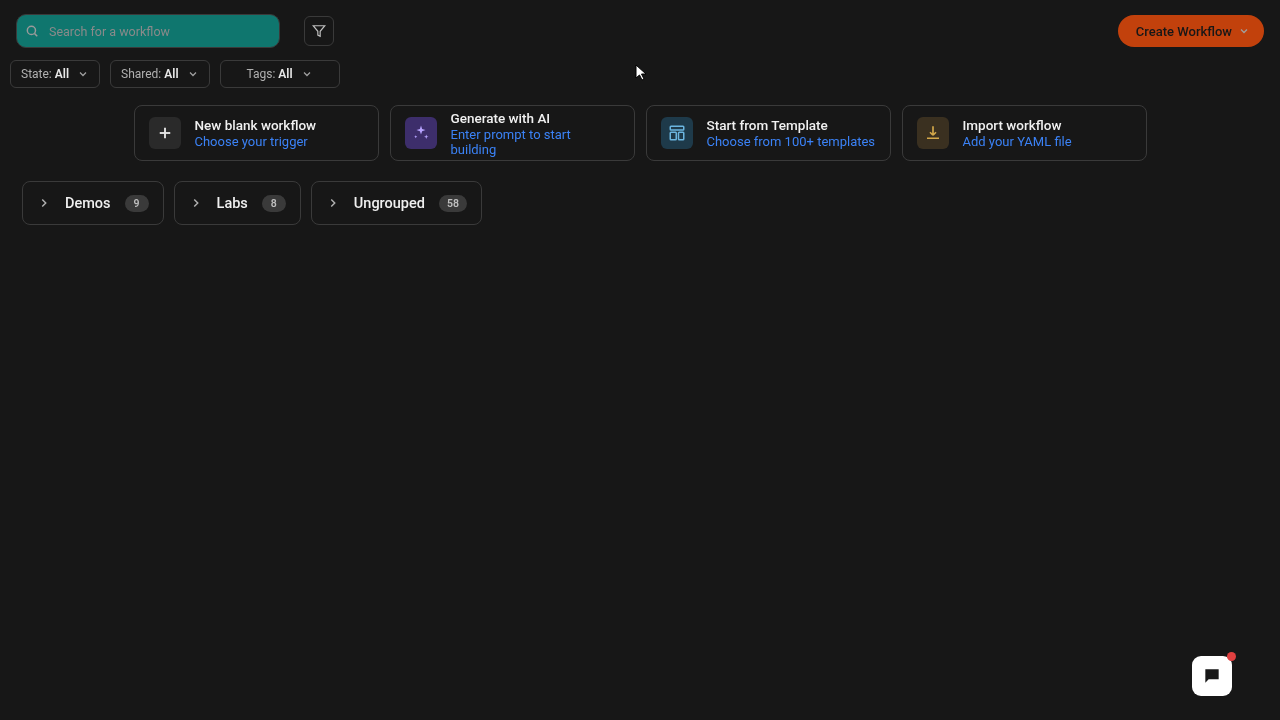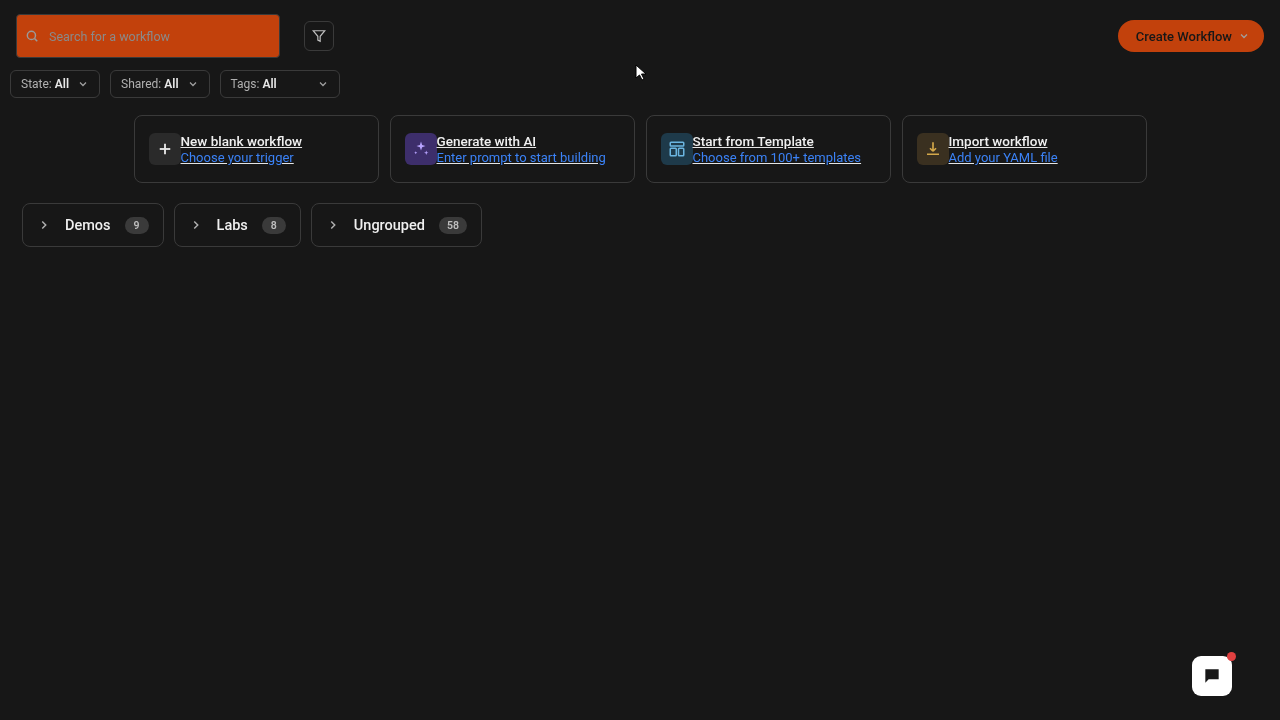--- a/index.html
+++ b/index.html
@@ -21,24 +21,24 @@
       align-items: center;
       padding: 14px 16px 0 16px;
       gap: 24px;
     }
     .search-wrap {
       position: relative;
       width: 264px;
     }
     .search-input {
       width: 100%;
-      height: 44px;
-      background: #c2410c;
-      border: 1px solid #3a3a3a;
-      border-radius: 4px;
+      height: 34px;
+      background: #0f766e;
+      border: 1px solid #3a3a3a;
+      border-radius: 10px;
       padding: 0 10px 0 32px;
       color: #e5e5e5;
       font-size: 12.5px;
       outline: none;
     }
     .search-input::placeholder {
       color: #8a8a8a;
     }
     .search-icon {
       position: absolute;
@@ -88,40 +88,39 @@
       height: 28px;
       padding: 0 10px;
       display: flex;
       align-items: center;
       gap: 8px;
       font-size: 12px;
       color: #b0b0b0;
       cursor: pointer;
     }
     .filter-pill .value { color: #e8e8e8; font-weight: 600; }
-    .filter-pill.tags { min-width: 120px; justify-content: space-between; }
+    .filter-pill.tags { min-width: 120px; justify-content: center; }
     .chev { width: 12px; height: 12px; color: #a0a0a0; flex-shrink: 0; }
     .cards-row {
       display: flex;
       gap: 11px;
       justify-content: center;
       padding: 17px 16px 0 16px;
     }
     .card {
       width: 245px;
-      height: 68px;
+      height: 56px;
       background: transparent;
       border: 1px solid #3a3a3a;
       border-radius: 8px;
       display: flex;
       align-items: center;
-      gap: 0;
+      gap: 14px;
       padding: 0 14px;
       cursor: pointer;
-      text-decoration: underline;
     }
     .card-icon {
       width: 32px;
       height: 32px;
       border-radius: 6px;
       display: flex;
       align-items: center;
       justify-content: center;
       flex-shrink: 0;
     }

